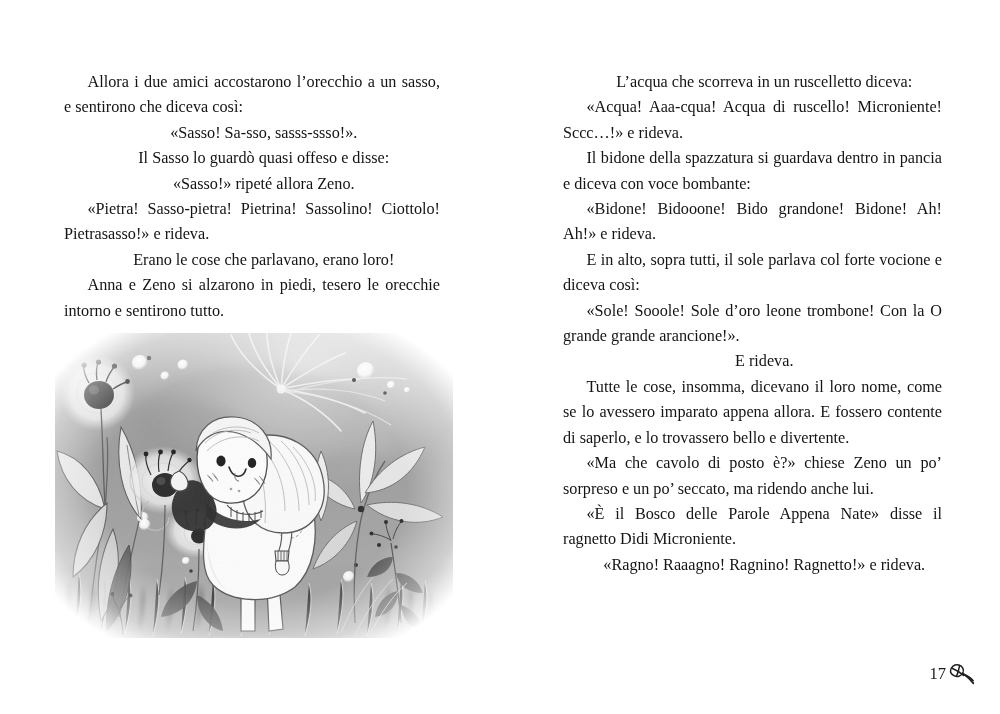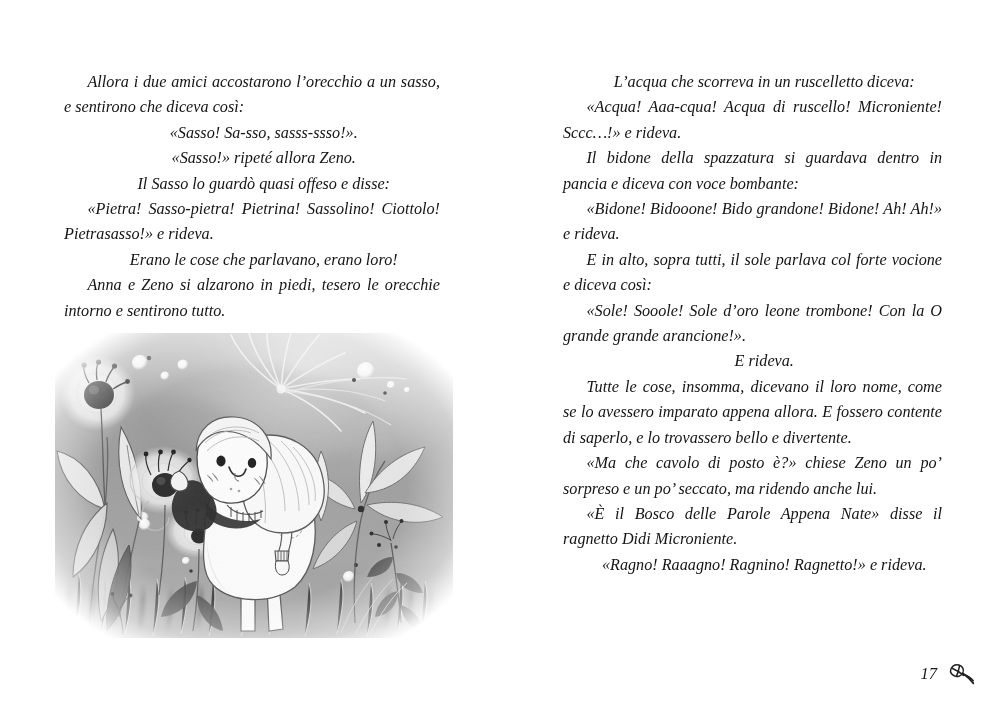--- a/index.html
+++ b/index.html
@@ -13,21 +13,20 @@
     height: 714px;
     overflow: hidden;
     font-family: "Liberation Serif", "DejaVu Serif", serif;
     color: #1a1a1a;
     position: relative;
   }
   .page {
     position: absolute;
     inset: 0;
     background: #ffffff;
-    font-style: italic;
   }
 
   
   .column {
     position: absolute;
     top: 70px;
     font-size: 16.2px;
     line-height: 25.4px;
     text-align: justify;
     text-justify: inter-word;
@@ -54,40 +53,39 @@
   }
   .illus-wrap svg { display: block; width: 100%; height: 100%; }
 
   
   .folio {
     position: absolute;
     right: 24px;
     bottom: 28px;
     display: flex;
     align-items: center;
-    gap: 9px;
   }
   .folio-num {
     font-size: 16.5px;
     line-height: 1;
     color: #1a1a1a;
     font-family: "Liberation Serif", "DejaVu Serif", serif;
   }
   .folio-mark { width: 30px; height: 24px; display: block; }
 </style>
 </head>
 <body>
 
 <div class="page">
 
   <div class="column col-left">
     <p class="para">Allora i due amici accostarono l’orecchio a un sasso, e sentirono che diceva così:</p>
     <p class="para ragged">«Sasso! Sa-sso, sasss-ssso!».</p>
+    <p class="para ragged">Il Sasso lo guardò quasi offeso e disse:</p>
     <p class="para ragged">«Sasso!» ripeté allora Zeno.</p>
-    <p class="para ragged">Il Sasso lo guardò quasi offeso e disse:</p>
     <p class="para">«Pietra! Sasso-pietra! Pietrina! Sassolino! Ciottolo! Pietrasasso!» e rideva.</p>
     <p class="para ragged">Erano le cose che parlavano, erano loro!</p>
     <p class="para">Anna e Zeno si alzarono in piedi, tesero le orecchie intorno e sentirono tutto.</p>
   </div>
 
   <div class="column col-right">
     <p class="para ragged">L’acqua che scorreva in un ruscelletto diceva:</p>
     <p class="para">«Acqua! Aaa-cqua! Acqua di ruscello! Microniente! Sccc…!» e rideva.</p>
     <p class="para">Il bidone della spazzatura si guardava dentro in pancia e diceva con voce bombante:</p>
     <p class="para">«Bidone! Bidooone! Bido grandone! Bidone! Ah! Ah!» e rideva.</p>

